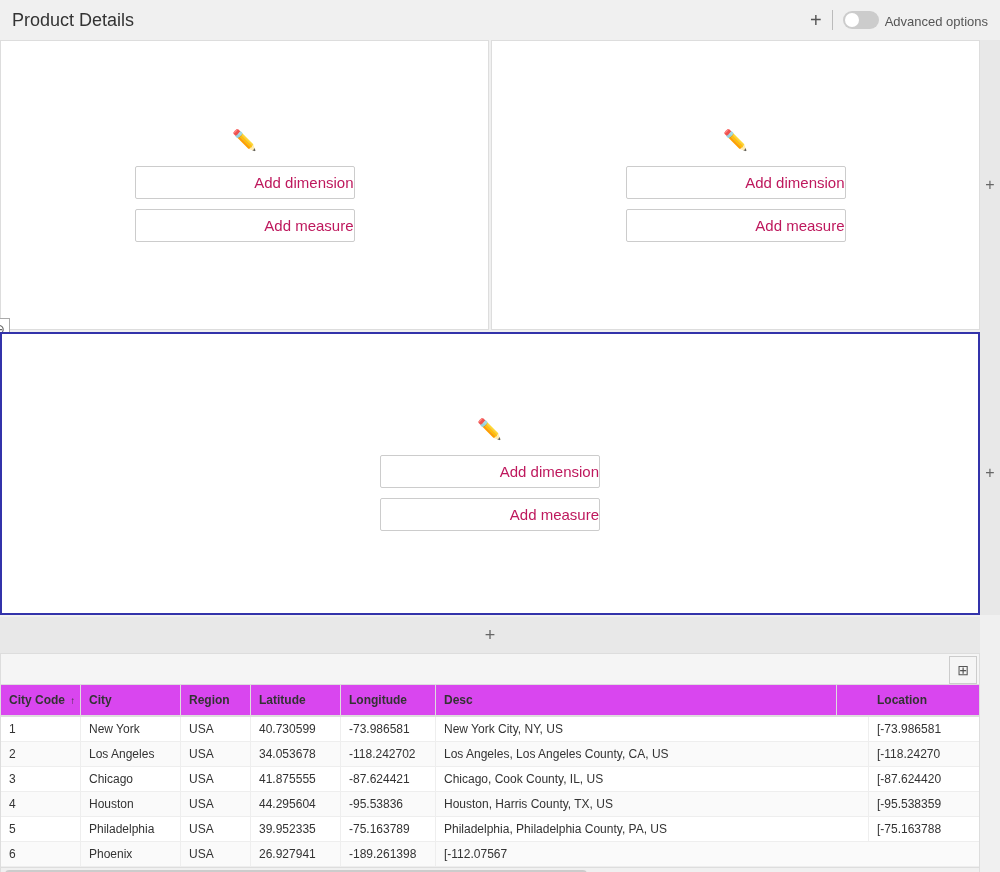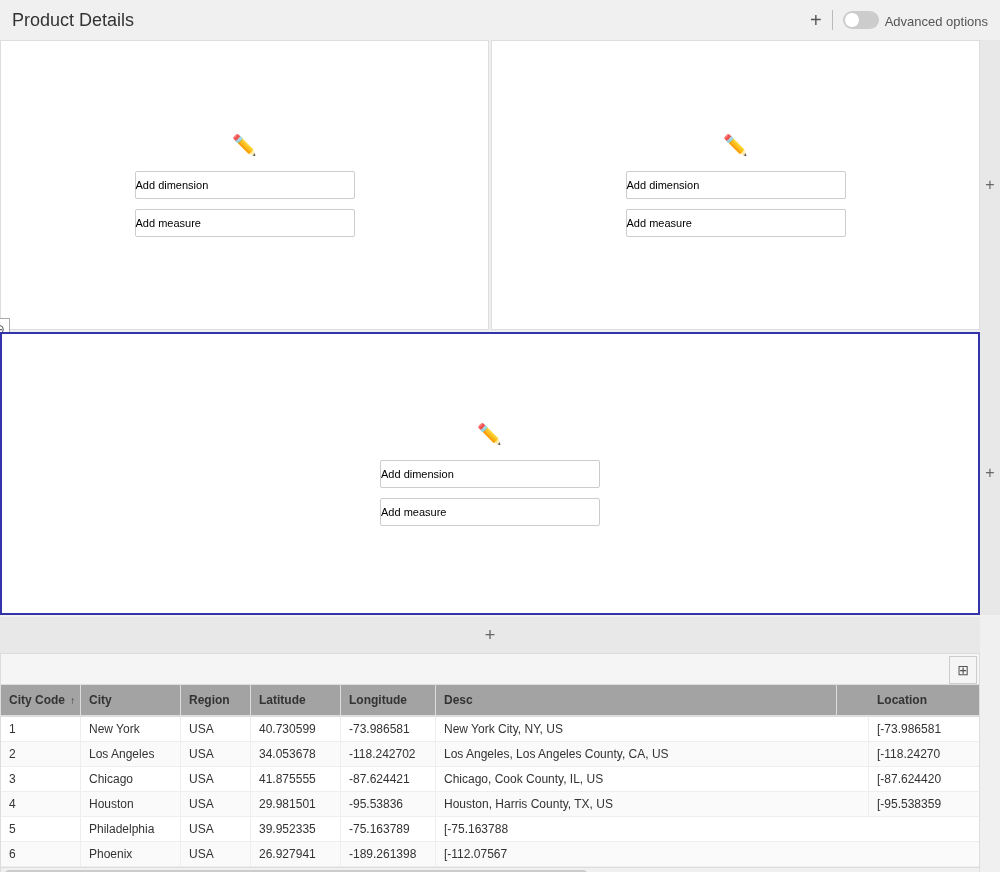--- a/index.html
+++ b/index.html
@@ -100,23 +100,23 @@
       margin-bottom: 4px;
     }
 
     .panel-btn {
       width: 220px;
       padding: 7px 0;
       background: white;
       border: 1px solid #ccc;
       border-radius: 2px;
       cursor: pointer;
-      font-size: 11px;
-      color: #000000;
-      text-align: left;
+      font-size: 15px;
+      color: #be185d;
+      text-align: right;
     }
     .plus-side-btn {
       background: #e8e8e8;
       border: none;
       cursor: pointer;
       font-size: 16px;
       color: #666;
       display: flex;
       align-items: center;
       justify-content: center;
@@ -183,21 +183,21 @@
       background: white;
       border: 1px solid #ddd;
       flex: 1;
       overflow: hidden;
       display: flex;
       flex-direction: column;
     }
 
     .table-header-row {
       display: flex;
-      background: #a3a3a3;
+      background: #d946ef;
       border-bottom: 2px solid #ddd;
       font-weight: bold;
     }
     .th {
       padding: 8px 8px;
       border-right: 1px solid #ddd;
       font-size: 12px;
       font-weight: bold;
       white-space: nowrap;
     }
@@ -371,31 +371,32 @@
             <div class="td col-region">USA</div>
             <div class="td col-latitude">41.875555</div>
             <div class="td col-longitude">-87.624421</div>
             <div class="td col-desc">Chicago, Cook County, IL, US</div>
             <div class="td col-location">[-87.624420</div>
           </div>
           <div class="tr">
             <div class="td col-citycode">4</div>
             <div class="td col-city">Houston</div>
             <div class="td col-region">USA</div>
-            <div class="td col-latitude">29.981501</div>
+            <div class="td col-latitude">44.295604</div>
             <div class="td col-longitude">-95.53836</div>
             <div class="td col-desc">Houston, Harris County, TX, US</div>
             <div class="td col-location">[-95.538359</div>
           </div>
           <div class="tr">
             <div class="td col-citycode">5</div>
             <div class="td col-city">Philadelphia</div>
             <div class="td col-region">USA</div>
             <div class="td col-latitude">39.952335</div>
             <div class="td col-longitude">-75.163789</div>
+            <div class="td col-desc">Philadelphia, Philadelphia County, PA, US</div>
             <div class="td col-location">[-75.163788</div>
           </div>
           <div class="tr">
             <div class="td col-citycode">6</div>
             <div class="td col-city">Phoenix</div>
             <div class="td col-region">USA</div>
             <div class="td col-latitude">26.927941</div>
             <div class="td col-longitude">-189.261398</div>
             <div class="td col-location">[-112.07567</div>
           </div>

